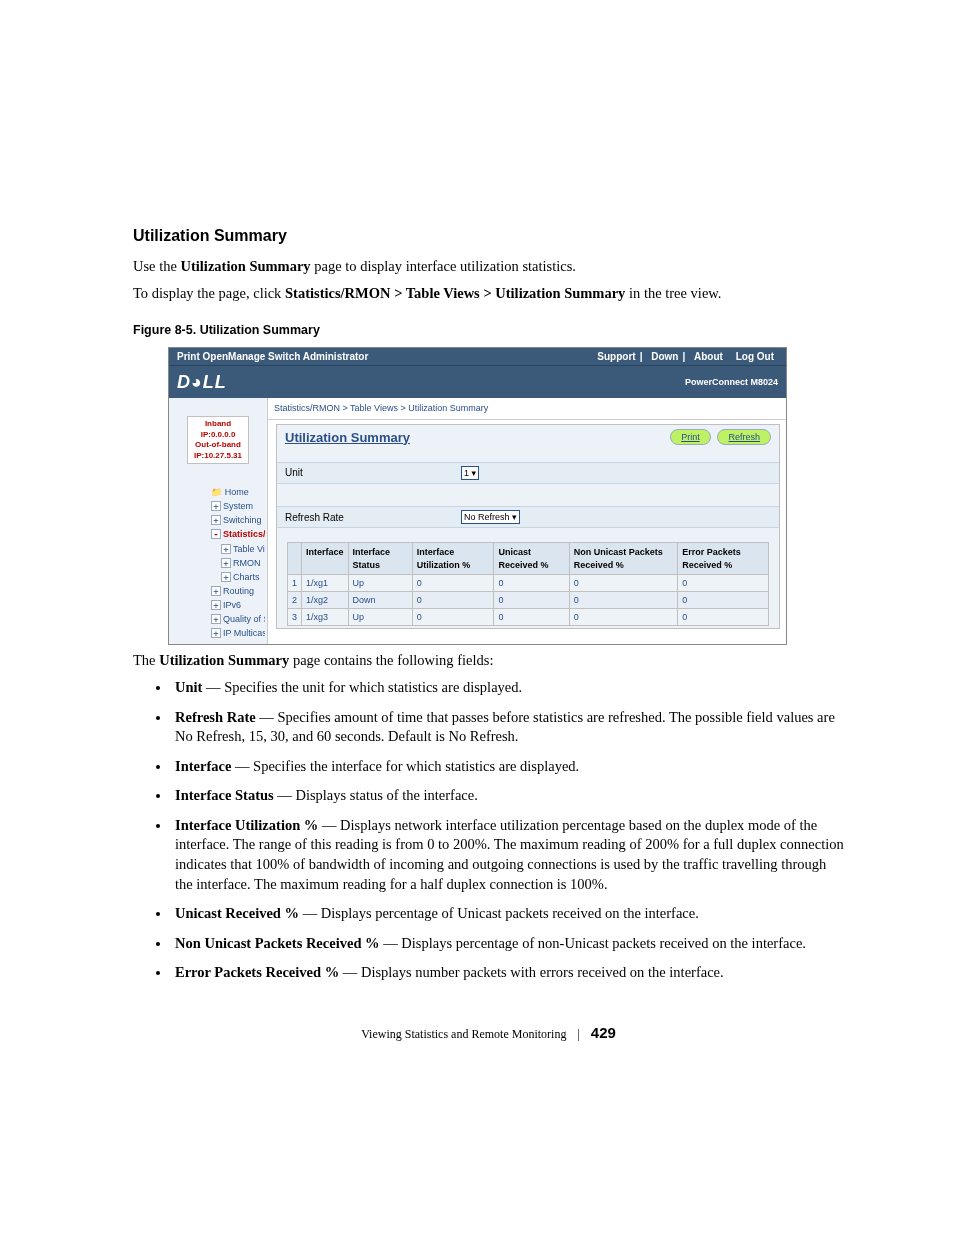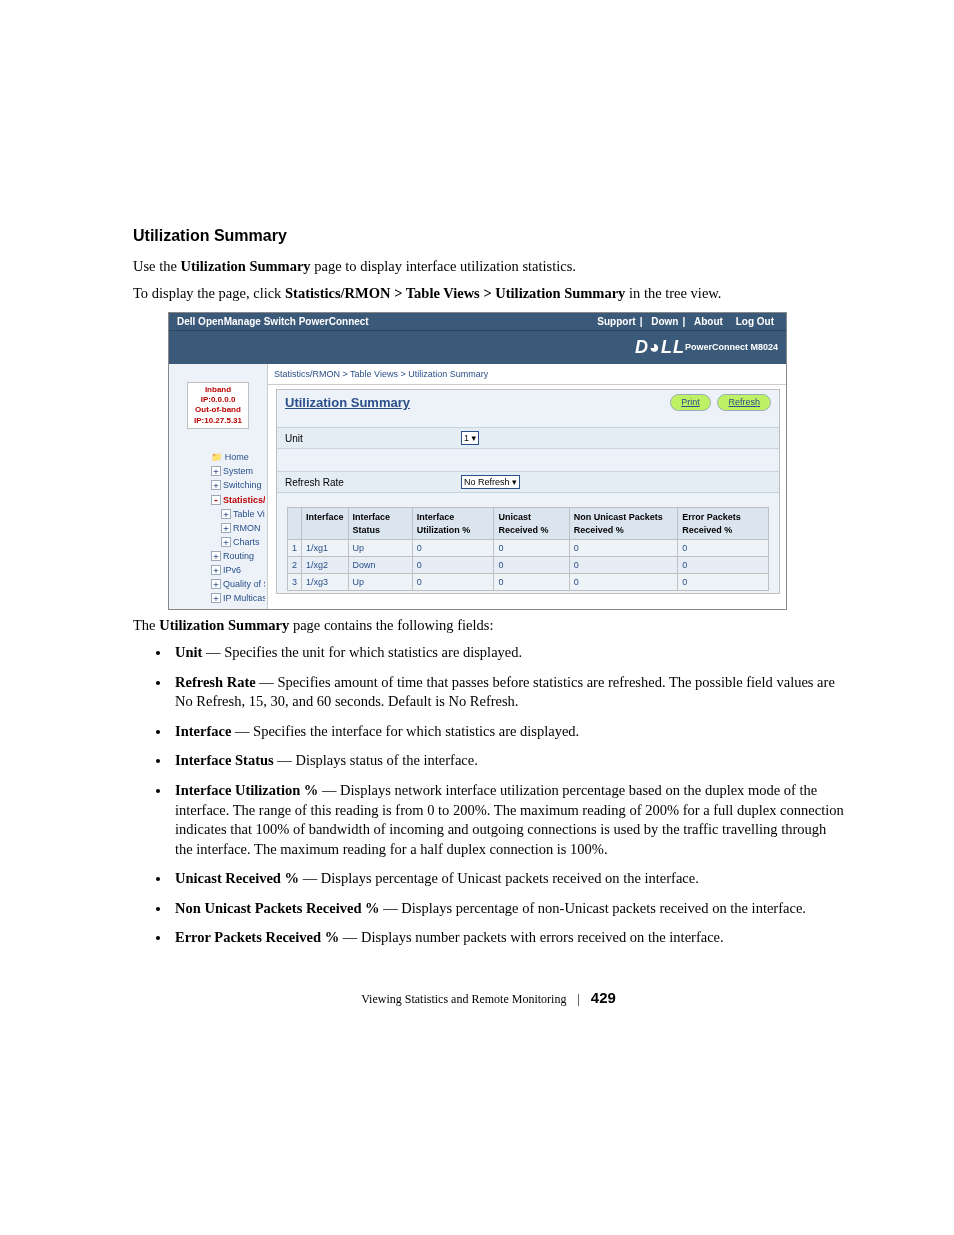--- a/index.html
+++ b/index.html
@@ -50,21 +50,21 @@
     font-weight: bold;
   }
   .ss-titlebar .links span {
     margin-left: 2px;
     padding: 0 4px;
   }
   .ss-logobar {
     background: #3b5a7a;
     color: #fff;
     display: flex;
-    justify-content: flex-end;
+    justify-content: space-between;
     align-items: center;
     padding: 4px 8px;
     border-top: 1px solid #2a4560;
   }
   .dell-logo {
     font-family: Arial, sans-serif;
     font-size: 18px;
     font-weight: bold;
     letter-spacing: 1px;
     font-style: italic;
@@ -201,24 +201,25 @@
   <h2 class="section-heading">Utilization Summary</h2>
 
   <p class="body-text">
     <span>Use the </span><span class="bold">Utilization Summary</span><span> page to display interface utilization statistics.</span>
   </p>
 
   <p class="body-text">
     <span>To display the page, click </span><span class="bold">Statistics/RMON &gt; Table Views &gt; Utilization Summary</span><span> in the tree view.</span>
   </p>
 
+  <div class="fig-caption">Figure 8-5.    Utilization Summary</div>
 
   <div class="screenshot">
     <div class="ss-titlebar">
-      <span>Dell OpenManage Switch PowerConnect</span>
+      <span>Print OpenManage Switch Administrator</span>
       <span class="links">
         <span>Support</span>|
         <span>Down</span>|
         <span>About</span>
         <span>Log Out</span>
       </span>
     </div>
     <div class="ss-logobar">
       <span class="dell-logo">D◕LL</span>
       <span class="product-name">PowerConnect M8024</span>

